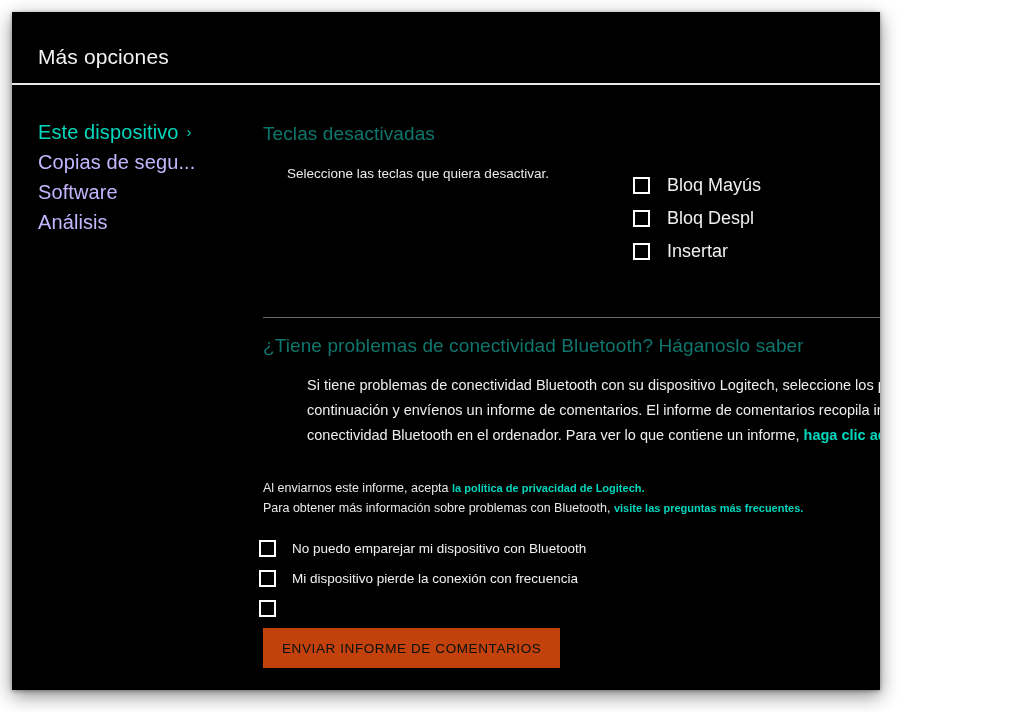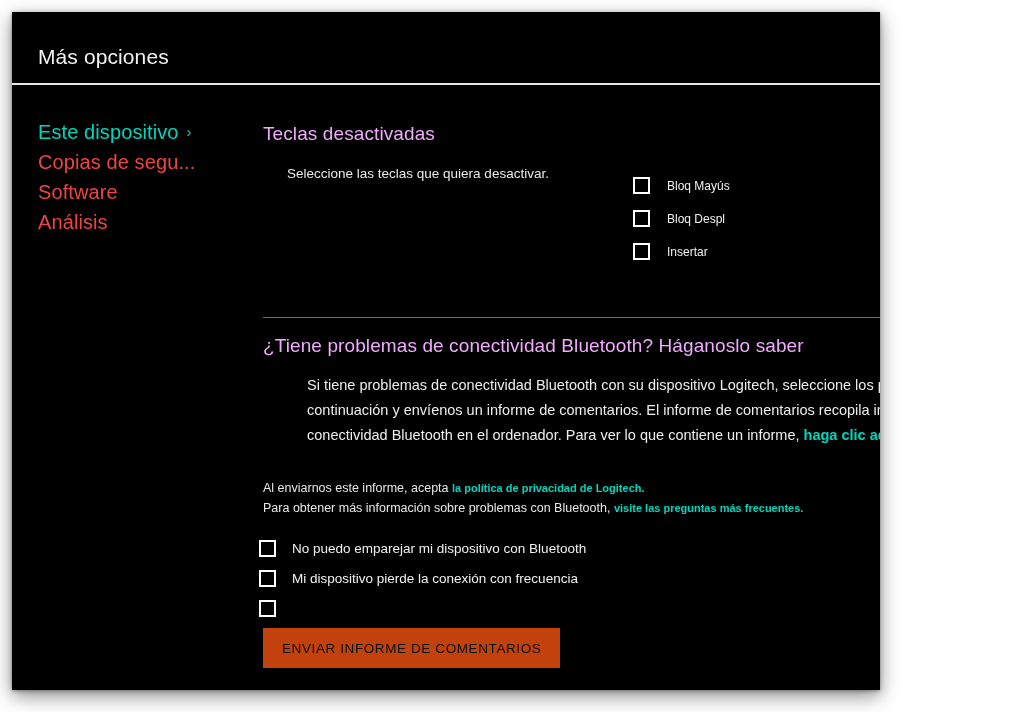--- a/index.html
+++ b/index.html
@@ -81,21 +81,21 @@
     position: absolute;
     left: 0;
     top: 0;
     width: 239px;
     height: 605px;
   }
   .side-item {
     position: absolute;
     left: 26px;
     font-size: 20px;
-    color: #ef4444;
+    color: #c4b5fd;
     white-space: nowrap;
     cursor: pointer;
     letter-spacing: 0.1px;
   }
   .side-item.active { color: #00d6bd; }
   .side-chev {
     display: inline-block;
     margin-left: 8px;
     font-size: 15px;
     vertical-align: 2px;
@@ -112,21 +112,21 @@
     left: 239px;
     top: 0;
     width: 761px;
     height: 605px;
   }
 
   .sec-title {
     position: absolute;
     left: 12px;
     font-size: 19px;
-    color: #f0abfc;
+    color: #0f766e;
     white-space: nowrap;
     letter-spacing: 0.1px;
   }
   #keysTitle { top: 38px; }
 
   .sec-sub {
     position: absolute;
     left: 12px;
     top: 81px;
     font-size: 13.5px;
@@ -150,21 +150,21 @@
   .cbox {
     width: 13px;
     height: 13px;
     border: 2px solid #ffffff;
     background: transparent;
     flex: 0 0 auto;
     box-sizing: content-box;
   }
   .cb-label {
     margin-left: 17px;
-    font-size: 12px;
+    font-size: 18px;
     color: #f0f0f0;
     white-space: nowrap;
   }
 
   
   .mid-divider {
     position: absolute;
     left: 12px;
     top: 232px;
     width: 749px;

